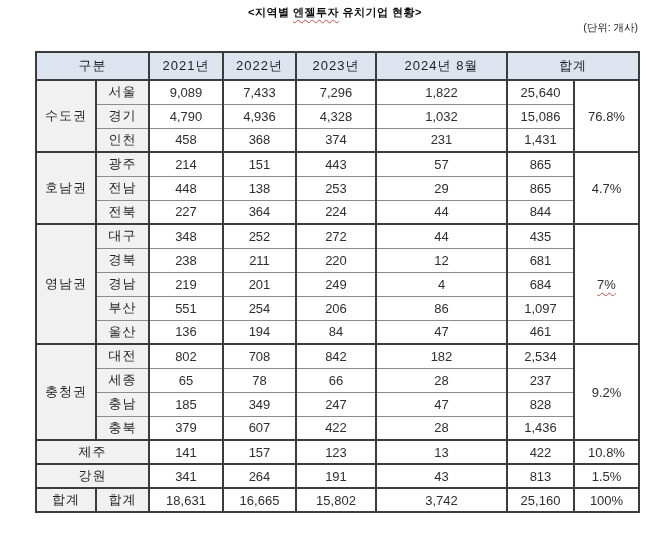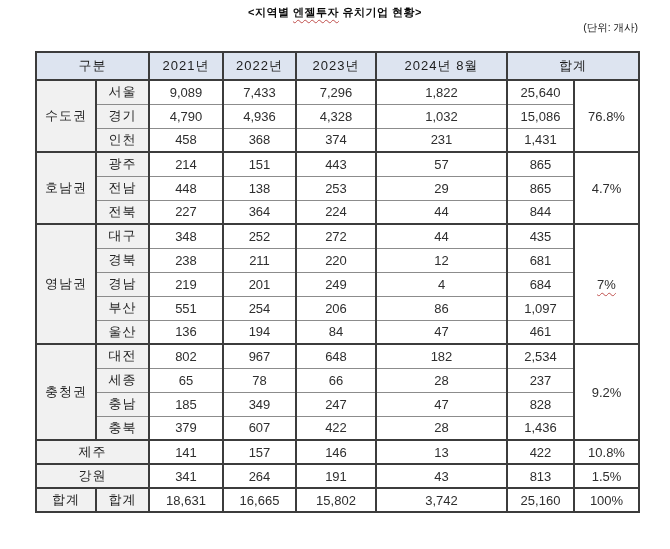--- a/index.html
+++ b/index.html
@@ -188,22 +188,22 @@
           <td class="num">136</td>
           <td class="num">194</td>
           <td class="num">84</td>
           <td class="num">47</td>
           <td class="num">461</td>
         </tr>
         <tr class="group-start">
           <td class="label group" rowspan="4">충청권</td>
           <td class="label city">대전</td>
           <td class="num">802</td>
-          <td class="num">967</td>
-          <td class="num">648</td>
+          <td class="num">708</td>
+          <td class="num">842</td>
           <td class="num">182</td>
           <td class="num">2,534</td>
           <td class="num pct" rowspan="4">9.2%</td>
         </tr>
         <tr>
           <td class="label city">세종</td>
           <td class="num">65</td>
           <td class="num">78</td>
           <td class="num">66</td>
           <td class="num">28</td>
@@ -222,21 +222,21 @@
           <td class="num">379</td>
           <td class="num">607</td>
           <td class="num">422</td>
           <td class="num">28</td>
           <td class="num">1,436</td>
         </tr>
         <tr class="group-start">
           <td class="label" colspan="2">제주</td>
           <td class="num">141</td>
           <td class="num">157</td>
-          <td class="num">146</td>
+          <td class="num">123</td>
           <td class="num">13</td>
           <td class="num">422</td>
           <td class="num pct">10.8%</td>
         </tr>
         <tr class="group-start">
           <td class="label" colspan="2">강원</td>
           <td class="num">341</td>
           <td class="num">264</td>
           <td class="num">191</td>
           <td class="num">43</td>

